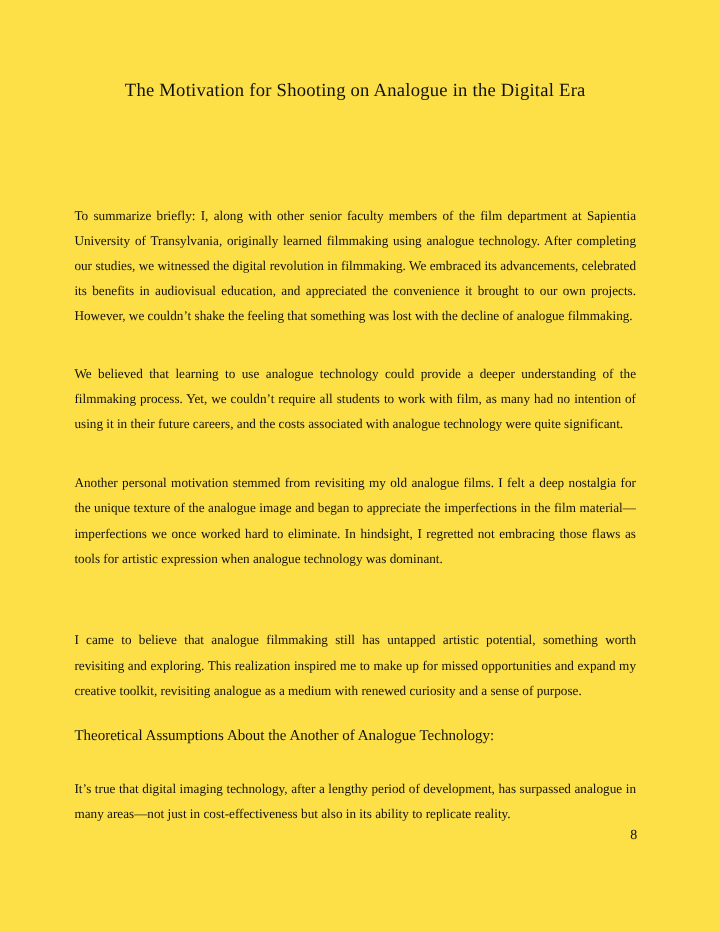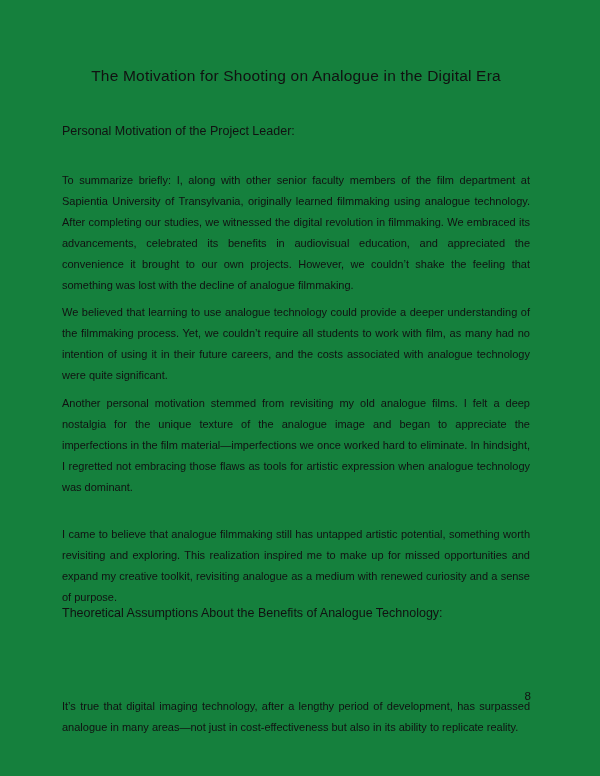--- a/index.html
+++ b/index.html
@@ -4,23 +4,23 @@
 <style>
   html, body {
     margin: 0;
     padding: 0;
     background: #ffffff;
   }
   .page {
     position: relative;
     width: 600px;
     height: 776px;
-    background: #15803d;
+    background: #fde047;
     color: #111111;
-    font-family: Liberation Sans, sans-serif;
+    font-family: Liberation Serif, serif;
     overflow: hidden;
   }
   .doc-title {
     position: absolute;
     top: 66px;
     left: 62px;
     width: 468px;
     margin: 0;
     font-size: 15.5px;
     font-weight: normal;
@@ -48,45 +48,44 @@
     font-size: 11px;
     line-height: 21px;
     text-align: justify;
     text-justify: inter-word;
     hyphens: none;
   }
   .para-1 { top: 170px; }
   .para-2 { top: 302px; }
   .para-3 { top: 393px; }
   .para-4 { top: 484px; margin-top: 40px; }
-  .para-5 { top: 648px; margin-top: 48px; }
+  .para-5 { top: 648px; }
   .page-number {
     position: absolute;
     top: 685px;
     right: 69px;
     font-size: 11.6px;
     line-height: 21px;
   }
 </style>
 </head>
 <body>
 
 <div class="page">
 
   <h1 class="doc-title">The Motivation for Shooting on Analogue in the Digital Era</h1>
 
-  <h2 class="section-heading heading-1">Personal Motivation of the Project Leader:</h2>
 
   <p class="para para-1">To summarize briefly: I, along with other senior faculty members of the film department at Sapientia University of Transylvania, originally learned filmmaking using analogue technology. After completing our studies, we witnessed the digital revolution in filmmaking. We embraced its advancements, celebrated its benefits in audiovisual education, and appreciated the convenience it brought to our own projects. However, we couldn’t shake the feeling that something was lost with the decline of analogue filmmaking.</p>
 
   <p class="para para-2">We believed that learning to use analogue technology could provide a deeper understanding of the filmmaking process. Yet, we couldn’t require all students to work with film, as many had no intention of using it in their future careers, and the costs associated with analogue technology were quite significant.</p>
 
   <p class="para para-3">Another personal motivation stemmed from revisiting my old analogue films. I felt a deep nostalgia for the unique texture of the analogue image and began to appreciate the imperfections in the film material—imperfections we once worked hard to eliminate. In hindsight, I regretted not embracing those flaws as tools for artistic expression when analogue technology was dominant.</p>
 
   <p class="para para-4">I came to believe that analogue filmmaking still has untapped artistic potential, something worth revisiting and exploring. This realization inspired me to make up for missed opportunities and expand my creative toolkit, revisiting analogue as a medium with renewed curiosity and a sense of purpose.</p>
 
-  <h2 class="section-heading heading-2">Theoretical Assumptions About the Benefits of Analogue Technology:</h2>
+  <h2 class="section-heading heading-2">Theoretical Assumptions About the Another of Analogue Technology:</h2>
 
   <p class="para para-5">It’s true that digital imaging technology, after a lengthy period of development, has surpassed analogue in many areas—not just in cost-effectiveness but also in its ability to replicate reality.</p>
 
   <div class="page-number">8</div>
 
 </div>
 
 </body></html>

